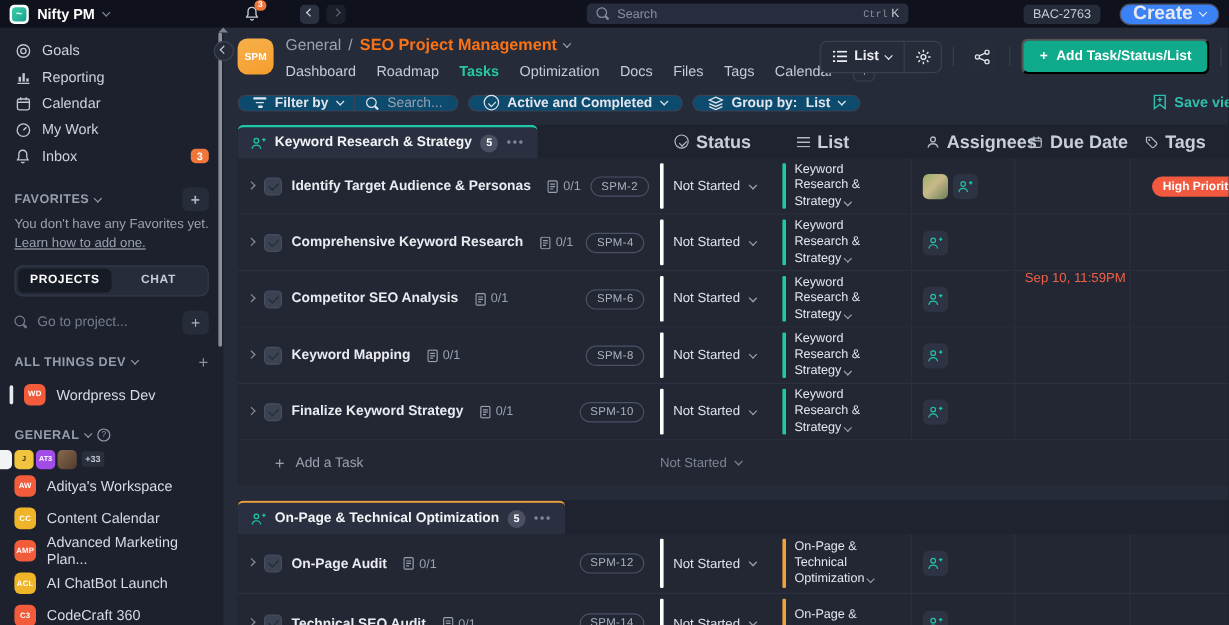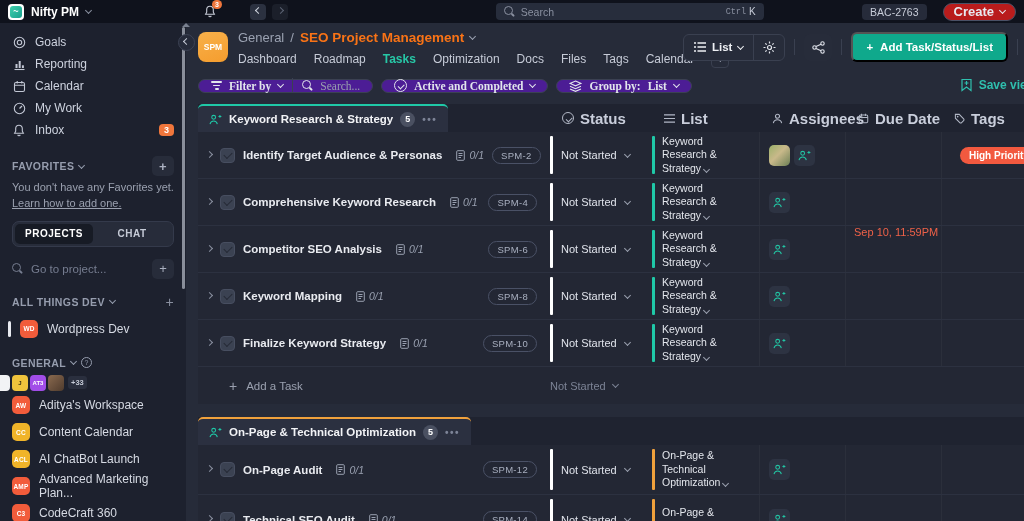--- a/index.html
+++ b/index.html
@@ -30,21 +30,21 @@
   .nav-btn.back { background:#2b3140; color:#d0d4de; }
   .nav-btn.fwd  { background:#1b1f2a; color:#5c6374; }
   .sp2 { flex:1.9; } .sp3 { flex:0.9; }
   .tb-search { width:268px; height:17px; background:#272d3c; border-radius:4px; display:flex;
     align-items:center; padding:0 8px; gap:6px; color:#8a90a0; font-size:10.5px; }
   .tb-search .kbd { margin-left:auto; display:flex; align-items:center; gap:3px; }
   .kbd-mod { font-family:"Liberation Mono", monospace; font-size:8.5px; color:#8a90a0; }
   .kbd-key { font-size:10px; color:#c8cdd9; }
   .tb-ref { background:#262b3a; border-radius:4px; padding:2px 8px; font-size:10.5px; color:#c8cdd9; }
   .btn-create { margin-left:16px; height:18px; border:1px solid #4a5166; border-radius:12px; display:flex;
-    align-items:center; gap:6px; padding:0 10px; font-size:13px; font-weight:bold; color:#e8eaf0; background:#b91c1c;}
+    align-items:center; gap:6px; padding:0 10px; font-size:16px; font-weight:bold; color:#e8eaf0; background:#3b82f6;}
   .resize-caret { position:absolute; left:182px; top:23px; width:0; height:0; border-left:4px solid transparent;
     border-right:4px solid transparent; border-bottom:4px solid #79808f; z-index:9; }
 
   
   .app { display:flex; height:498px; }
   .sidebar { width:186px; flex:none; background:#1d212e; position:relative; padding-top:8px; }
   .side-scrollbar { position:absolute; right:1px; top:4px; width:3px; height:262px; background:#aeb3bf; opacity:.75; border-radius:2px; }
   .collapse-btn { position:absolute; right:-9px; top:11px; width:17px; height:17px; border-radius:50%;
     background:#262b3a; border:1px solid #3c4254; color:#c6cbd7; z-index:6;
     display:flex; align-items:center; justify-content:center; }
@@ -96,22 +96,22 @@
   .vg-div { width:1px; height:27px; background:#3a4050; }
   .vg-gear { width:30px; display:flex; align-items:center; justify-content:center; color:#e3e6ec; }
   .ctl-div { width:1px; height:16px; background:#3a4050; }
   .icon-btn { width:28px; height:27px; background:#272c3a; border-radius:6px; display:flex; align-items:center;
     justify-content:center; color:#dfe2ea; }
   .btn-add-task { height:30px; background:#0fa98c; border-radius:6px; color:#fff; font-size:11.5px; font-weight:bold;
     display:flex; align-items:center; gap:7px; padding:0 13px; }
 
   
   .filterbar { display:flex; align-items:center; gap:8px; padding:5px 0 5px 12px; height:37px; position:relative; }
-  .fpill { height:14px; border:1px solid #3b4152; border-radius:15px; background:#4c1d95; display:flex;
-    align-items:center; padding:0 12px; gap:7px; color:#e2e5ec; font-size:11.5px; font-weight:bold;font-family:Liberation Serif, serif; }
+  .fpill { height:14px; border:1px solid #3b4152; border-radius:15px; background:#0c4a6e; display:flex;
+    align-items:center; padding:0 12px; gap:7px; color:#e2e5ec; font-size:11.5px; font-weight:bold; }
   .fpill .dim { color:#9aa0af; font-weight:normal; }
   .fp-div { width:1px; height:15px; background:#3b4152; margin:0 2px; }
   .icon-funnel { display:flex; flex-direction:column; gap:2px; align-items:center; }
   .icon-funnel i { display:block; height:1.5px; background:currentColor; border-radius:1px; }
   .icon-funnel i:nth-child(1){width:11px;} .icon-funnel i:nth-child(2){width:7px;} .icon-funnel i:nth-child(3){width:4px;}
   .icon-mag { position:relative; width:11px; height:11px; }
   .icon-mag::before { content:""; position:absolute; width:7px; height:7px; border:1.5px solid currentColor; border-radius:50%; }
   .icon-mag::after { content:""; position:absolute; width:4px; height:1.5px; background:currentColor;
     transform:rotate(45deg); left:7px; top:8px; border-radius:1px; }
   .icon-ck { width:13px; height:13px; border:1.2px solid currentColor; border-radius:50%; position:relative; }
@@ -138,21 +138,21 @@
   .rows { background:#232734; }
   .trow { height:47px; align-items:center; border-bottom:1px solid #2c3140; background:#232734; }
   .trow2 { height:50px; }
   .c-task { display:flex; align-items:center; gap:8px; padding-left:9px; }
   .row-chev { color:#8a90a0; }
   .ckbox { width:15px; height:15px; border-radius:4px; background:#3b4252; border:1px solid #474e60;
     display:flex; align-items:center; justify-content:center; flex:none; }
   .ckbox::after { content:""; width:7px; height:4px; border-left:1.6px solid #252a36; border-bottom:1.6px solid #252a36;
     transform:rotate(-45deg); margin-top:-2px; }
   .t-name { font-size:11.5px; font-weight:bold; color:#e9ebf0; white-space:nowrap; }
-  .t-sub { display:flex; align-items:center; gap:4px; color:#99a0b0; font-size:10.5px; margin-left:6px;font-style:italic; }
+  .t-sub { display:flex; align-items:center; gap:4px; color:#99a0b0; font-size:10.5px; margin-left:6px; }
   .t-id { margin-left:auto; margin-right:13px; border:1px solid #4a5166; border-radius:9px; color:#a9b0c0;
     font-size:9.5px; padding:2px 8px; letter-spacing:.3px; white-space:nowrap; }
   .c-status { display:flex; align-items:center; gap:8px; height:100%; font-size:11px; color:#dfe2ea; }
   .c-status .sbar { width:3px; height:calc(100% - 8px); background:#fff; border-radius:1px; flex:none; }
   .c-status .cv { color:#9aa0af; }
   .c-list { display:flex; align-items:center; gap:7px; height:100%; border-right:1px solid rgba(255,255,255,.04); }
   .c-list .lbar { width:3px; height:calc(100% - 8px); border-radius:1px; flex:none; }
   .lbar.teal { background:#1fc8a7; } .lbar.orange { background:#f0a13c; }
   .l-text { font-size:10.5px; color:#e3e6ec; line-height:1.3; max-width:84px; }
   .l-text .cv { color:#9aa0af; margin-left:3px; }
@@ -318,26 +318,26 @@
     <div class="ws-list">
       <div class="proj-item">
         <span class="pj-ico" style="background:#f25c3b">AW</span>
         <span>Aditya's Workspace</span>
       </div>
       <div class="proj-item">
         <span class="pj-ico" style="background:#f0b429">CC</span>
         <span>Content Calendar</span>
       </div>
       <div class="proj-item">
+        <span class="pj-ico" style="background:#f25c3b">AMP</span>
+        <span>Advanced Marketing Plan...</span>
+      </div>
+      <div class="proj-item">
         <span class="pj-ico" style="background:#f0b429">ACL</span>
         <span>AI ChatBot Launch</span>
-      </div>
-      <div class="proj-item">
-        <span class="pj-ico" style="background:#f25c3b">AMP</span>
-        <span>Advanced Marketing Plan...</span>
       </div>
       <div class="proj-item">
         <span class="pj-ico" style="background:#f25c3b">C3</span>
         <span>CodeCraft 360</span>
       </div>
     </div>
   </div>
 
   <div class="main">
 
@@ -403,21 +403,21 @@
         <span style="display:flex;align-items:center;gap:7px">
           <span class="icon-funnel">
               <i></i>
               <i></i>
               <i></i>
             </span>
           <span>Filter by</span>
           <span class="cv"></span>
         </span>
         <span class="fp-div"></span>
-        <span style="display:flex;align-items:center;gap:7px">
+        <span style="display:flex;align-items:flex-end;gap:7px">
           <span class="icon-mag"></span>
           <span class="dim">Search...</span>
         </span>
       </div>
       <div class="fpill">
         <span class="icon-ck"></span>
         <span>Active and Completed</span>
         <span class="cv"></span>
       </div>
       <div class="fpill">

